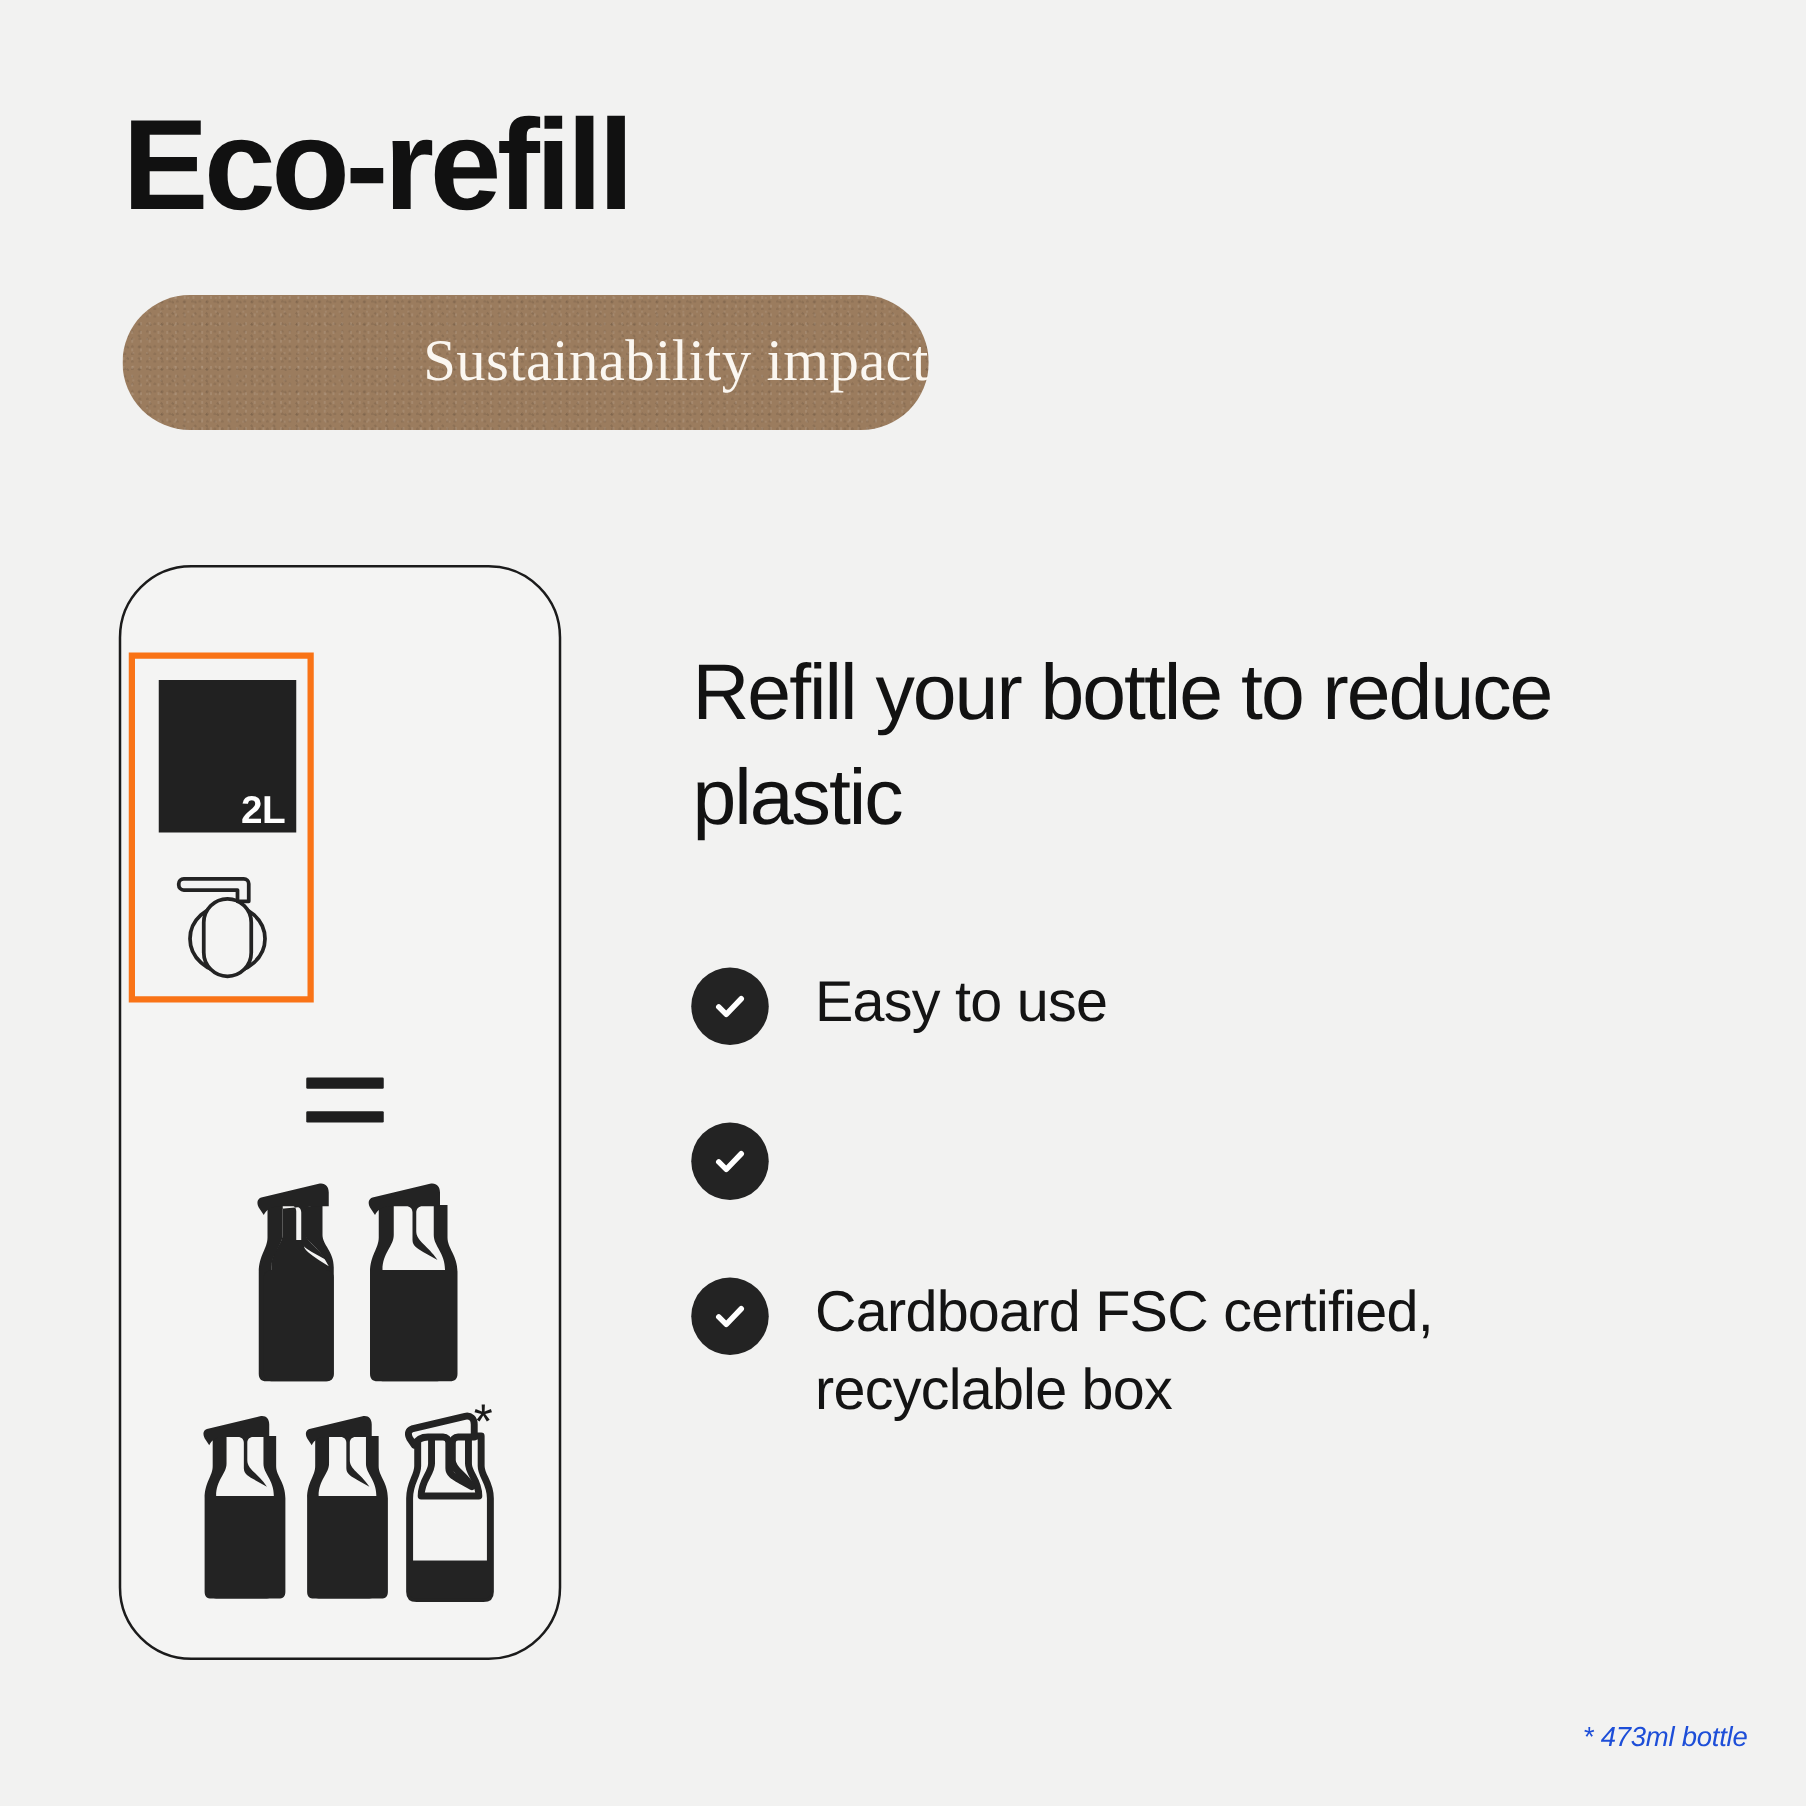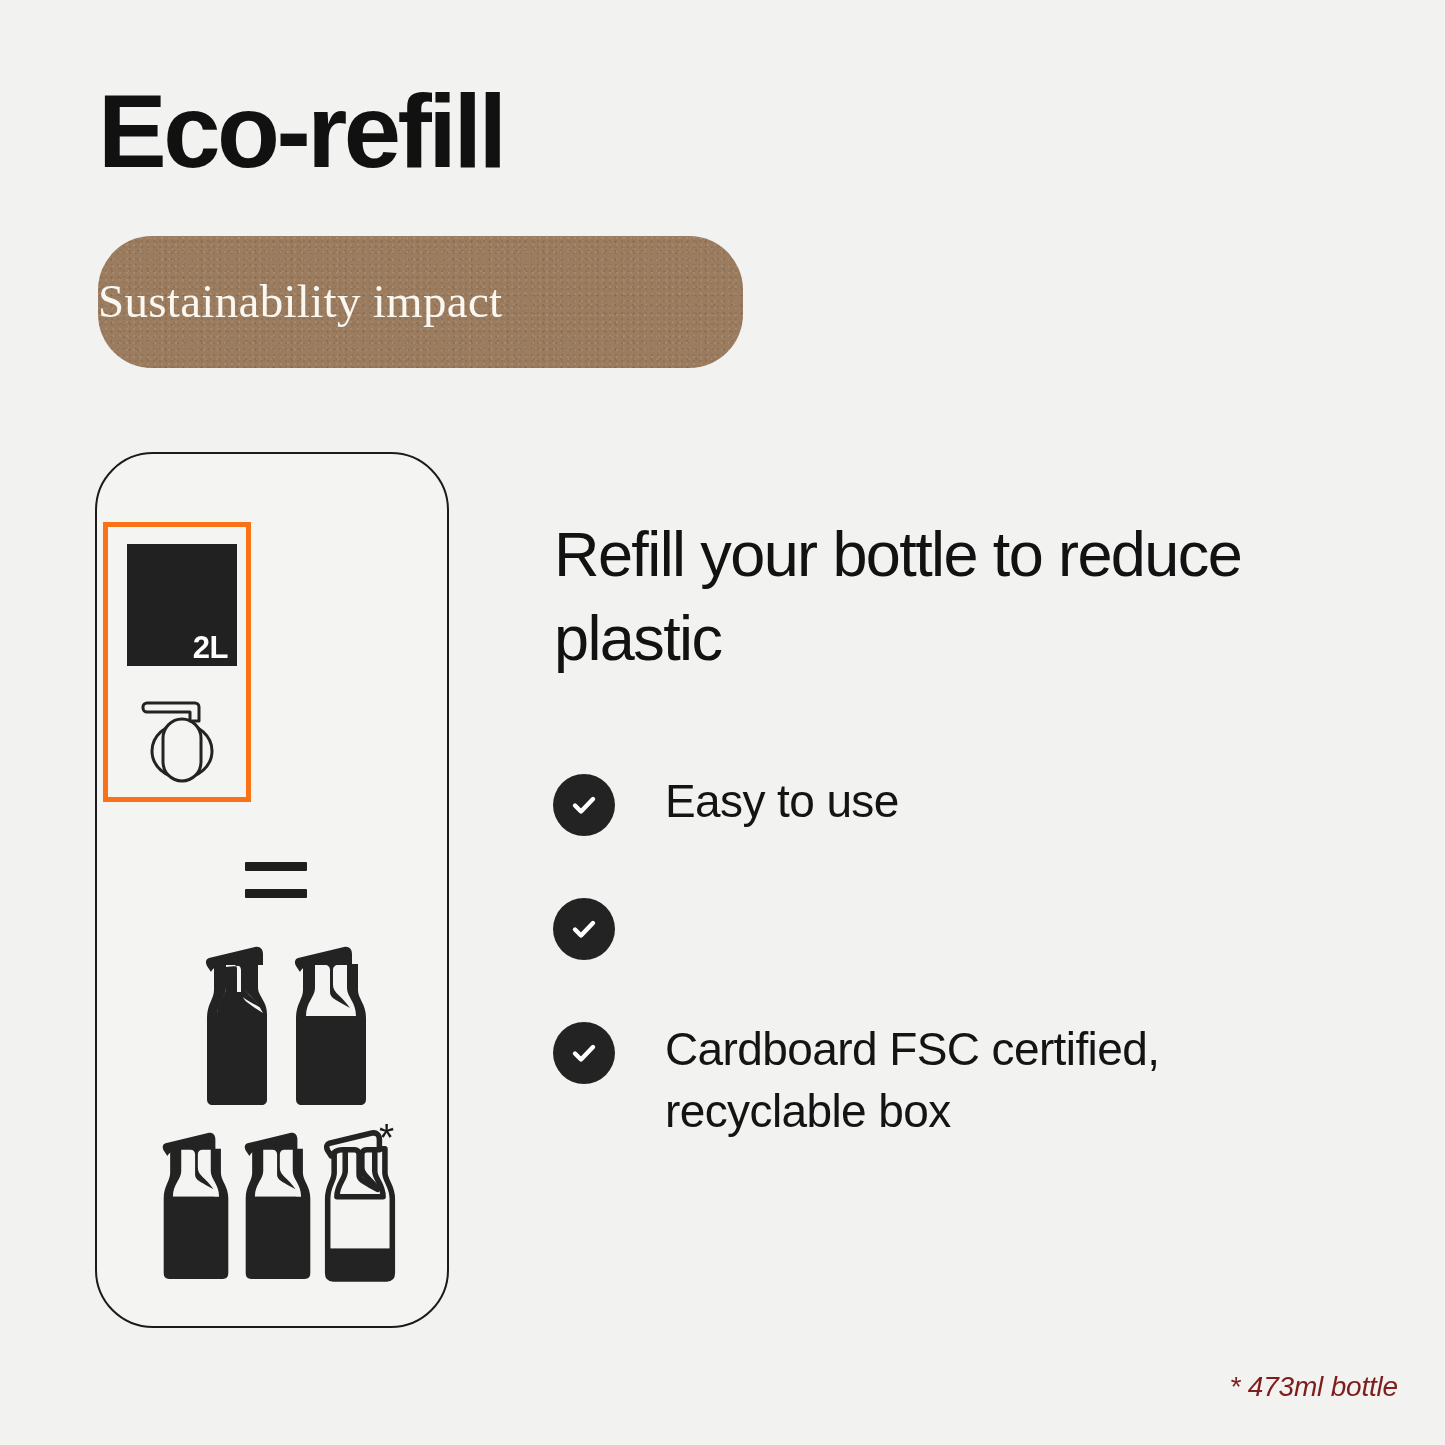--- a/index.html
+++ b/index.html
@@ -25,32 +25,32 @@
     letter-spacing: -3.5px;
     color: #111111;
     line-height: 1.05;
     white-space: nowrap;
   }
 
   
   .pill {
     position: absolute;
     left: 98px; top: 236px;
-    width: 645px; height: 132px;
+    width: 645px; height: 108px;
     border-radius: 54px;
     background:
       radial-gradient(circle at 12% 28%, rgba(255,255,255,0.10) 0 1px, transparent 1px),
       radial-gradient(circle at 47% 63%, rgba(0,0,0,0.10) 0 1px, transparent 1px),
       radial-gradient(circle at 78% 21%, rgba(255,255,255,0.08) 0 1px, transparent 1px),
       radial-gradient(circle at 30% 85%, rgba(0,0,0,0.08) 0 1px, transparent 1px),
       #9b7c5e;
     background-size: 7px 7px, 9px 9px, 11px 11px, 6px 6px, auto;
     display: flex;
     align-items: center;
-    justify-content: flex-start;
+    justify-content: flex-end;
   }
   .pill-label {
     font-family: "Liberation Serif", serif;
     font-size: 47px;
     color: #fbf7f1;
     letter-spacing: 0.3px;
     white-space: nowrap;
     padding-bottom: 3px;
   }
 
@@ -144,21 +144,20 @@
   .feature-list {
     position: absolute;
     left: 553px; top: 770px;
     width: 830px;
     list-style: none;
   }
   .feature-item {
     display: flex;
     align-items: flex-start;
     margin-bottom: 58px;
-    gap: 13px;
   }
   .check-circle {
     flex: 0 0 auto;
     width: 62px; height: 62px;
     border-radius: 50%;
     background: #232323;
     display: flex;
     align-items: center;
     justify-content: center;
     margin-top: 4px;
@@ -168,23 +167,23 @@
     font-size: 46px;
     color: #141414;
     line-height: 1.35;
     letter-spacing: -0.6px;
     max-width: 700px;
   }
 
   .footnote {
     position: absolute;
     right: 47px; bottom: 42px;
-    font-size: 28px;
+    font-size: 22px;
     font-style: italic;
-    color: #7f1d1d;
+    color: #1d4ed8;
     letter-spacing: -0.2px;
   }
 </style>
 </head>
 <body>
 
 <div id="root">
 
   <h1 class="page-title">Eco-refill</h1>
 

